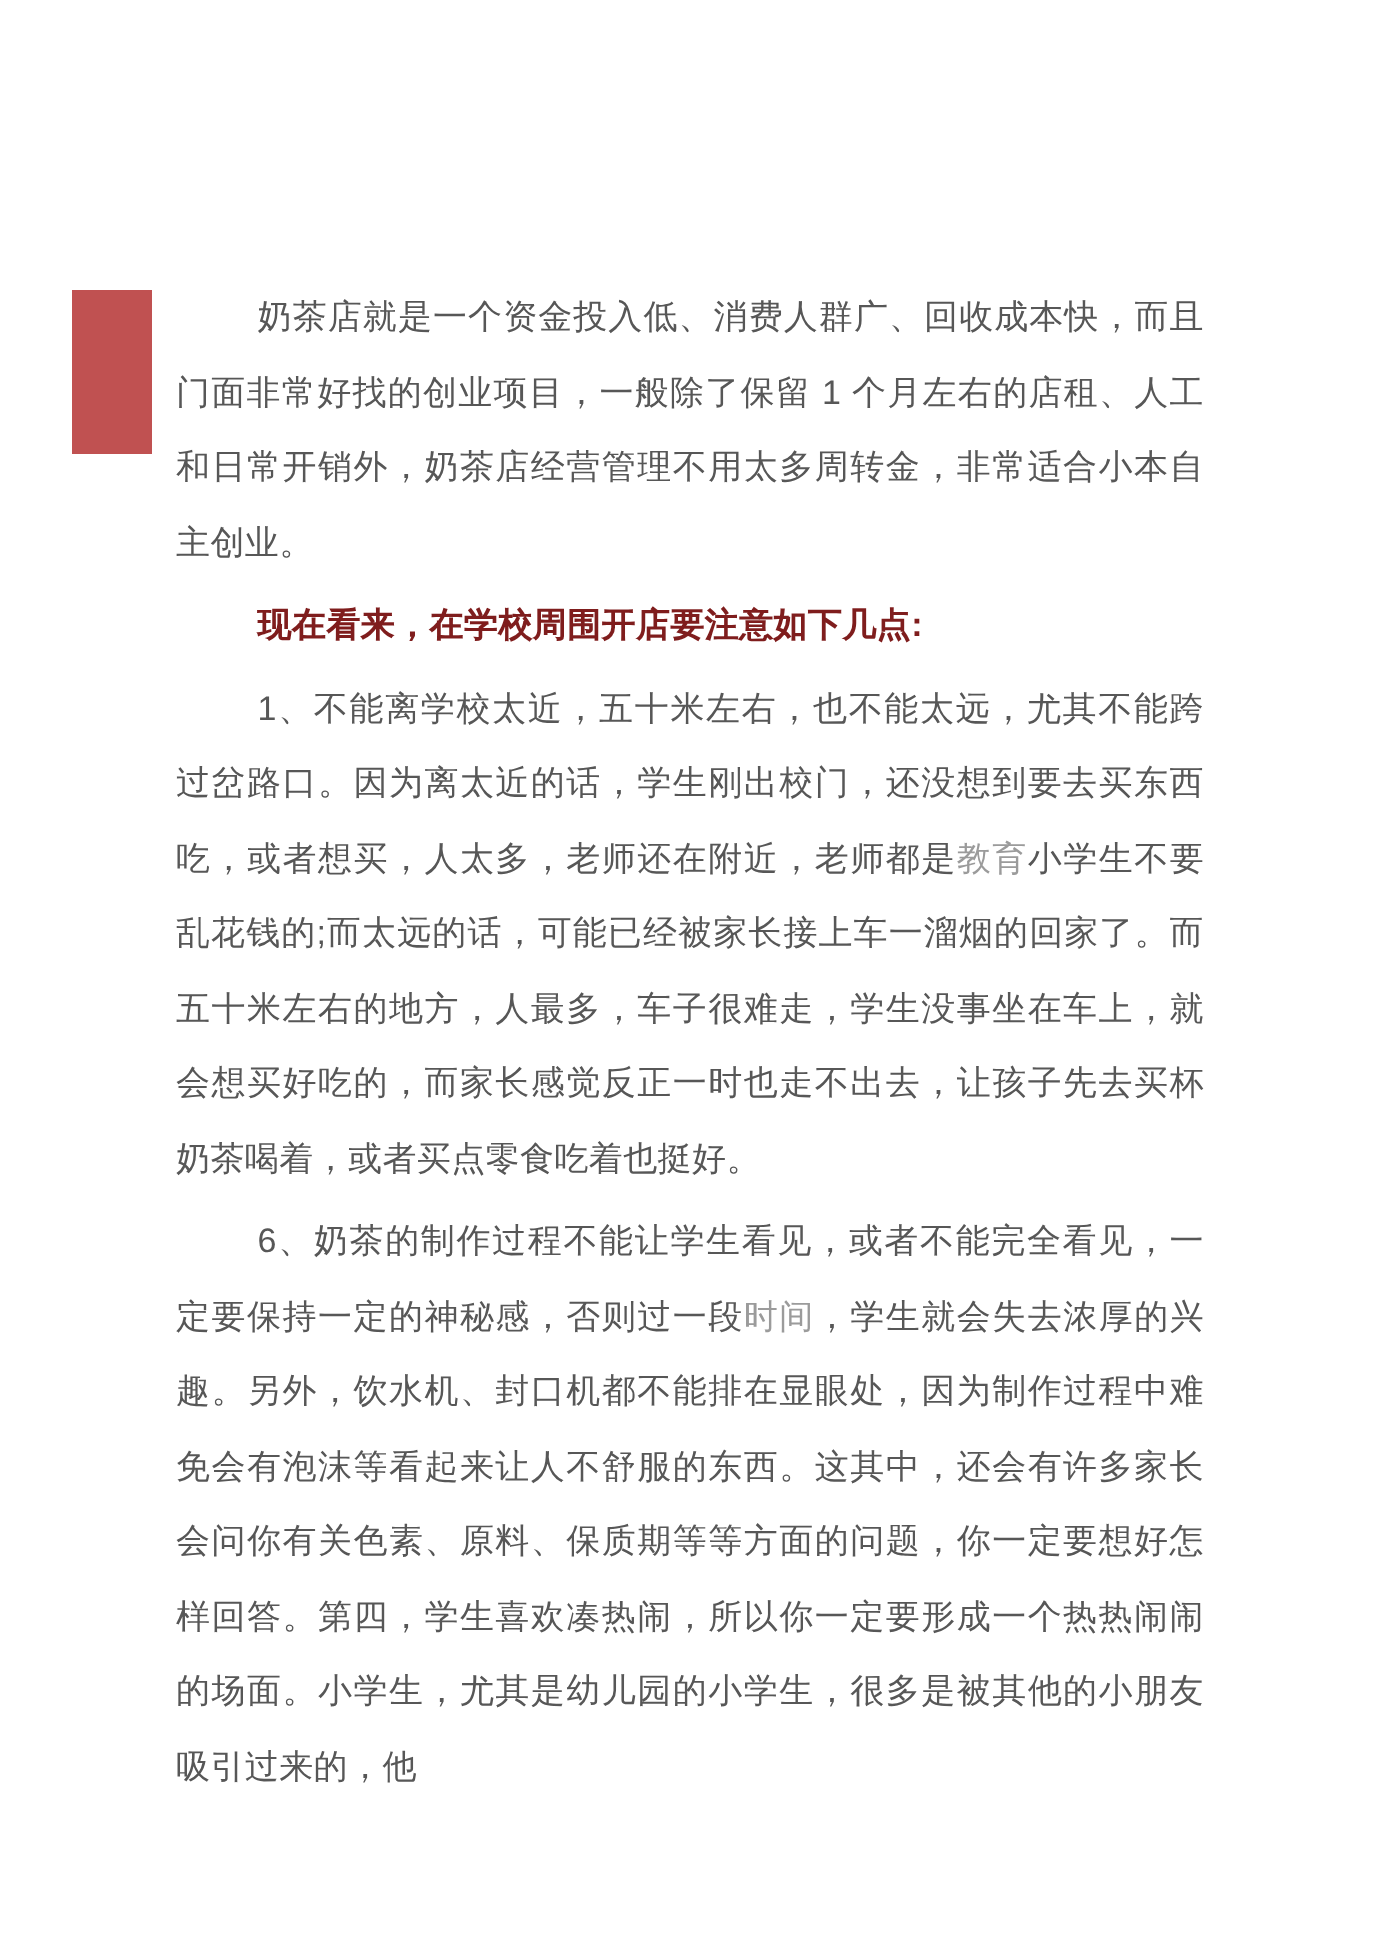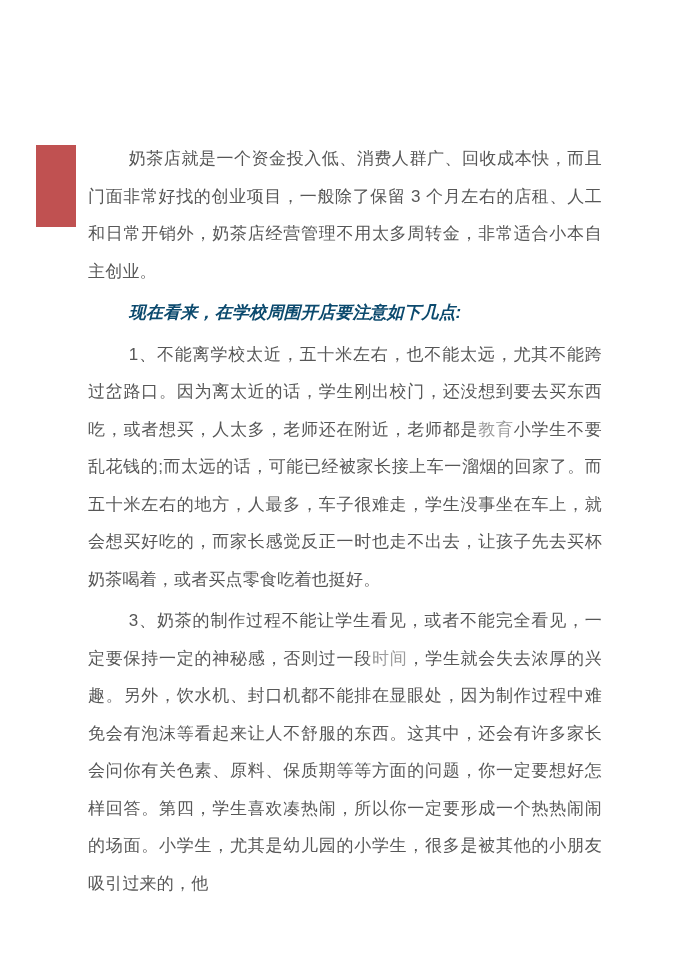--- a/index.html
+++ b/index.html
@@ -37,39 +37,38 @@
     color: #575757;
     text-align: justify;
     letter-spacing: 0.2px;
   }
   .article p {
     margin: 0 0 4px 0;
     text-indent: 2.4em;
   }
   .article p.heading {
     font-weight: bold;
-    color: #0c4a6e;
-    font-style: italic;
+    color: #7f1d1d;
   }
   .kw {
     color: #9b9b9b;
     font-family: Liberation Serif, serif;
   }
 </style>
 </head>
 <body>
 
 <div class="page">
 
   <div class="accent-block"></div>
 
   <div class="article">
-    <p><span>奶茶店就是一个资金投入低、消费人群广、回收成本快，而且门面非常好找的创业项目，一般除了保留 3 个月左右的店租、人工和日常开销外，奶茶店经营管理不用太多周转金，非常适合小本自主创业。</span></p>
+    <p><span>奶茶店就是一个资金投入低、消费人群广、回收成本快，而且门面非常好找的创业项目，一般除了保留 1 个月左右的店租、人工和日常开销外，奶茶店经营管理不用太多周转金，非常适合小本自主创业。</span></p>
 
     <p class="heading"><span>现在看来，在学校周围开店要注意如下几点:</span></p>
 
     <p><span>1、不能离学校太近，五十米左右，也不能太远，尤其不能跨过岔路口。因为离太近的话，学生刚出校门，还没想到要去买东西吃，或者想买，人太多，老师还在附近，老师都是</span><span class="kw">教育</span><span>小学生不要乱花钱的;而太远的话，可能已经被家长接上车一溜烟的回家了。而五十米左右的地方，人最多，车子很难走，学生没事坐在车上，就会想买好吃的，而家长感觉反正一时也走不出去，让孩子先去买杯奶茶喝着，或者买点零食吃着也挺好。</span></p>
 
 
-    <p><span>3、奶茶的制作过程不能让学生看见，或者不能完全看见，一定要保持一定的神秘感，否则过一段</span><span class="kw">时间</span><span>，学生就会失去浓厚的兴趣。另外，饮水机、封口机都不能排在显眼处，因为制作过程中难免会有泡沫等看起来让人不舒服的东西。这其中，还会有许多家长会问你有关色素、原料、保质期等等方面的问题，你一定要想好怎样回答。第四，学生喜欢凑热闹，所以你一定要形成一个热热闹闹的场面。小学生，尤其是幼儿园的小学生，很多是被其他的小朋友吸引过来的，他</span></p>
+    <p><span>6、奶茶的制作过程不能让学生看见，或者不能完全看见，一定要保持一定的神秘感，否则过一段</span><span class="kw">时间</span><span>，学生就会失去浓厚的兴趣。另外，饮水机、封口机都不能排在显眼处，因为制作过程中难免会有泡沫等看起来让人不舒服的东西。这其中，还会有许多家长会问你有关色素、原料、保质期等等方面的问题，你一定要想好怎样回答。第四，学生喜欢凑热闹，所以你一定要形成一个热热闹闹的场面。小学生，尤其是幼儿园的小学生，很多是被其他的小朋友吸引过来的，他</span></p>
   </div>
 
 </div>
 
 </body></html>

